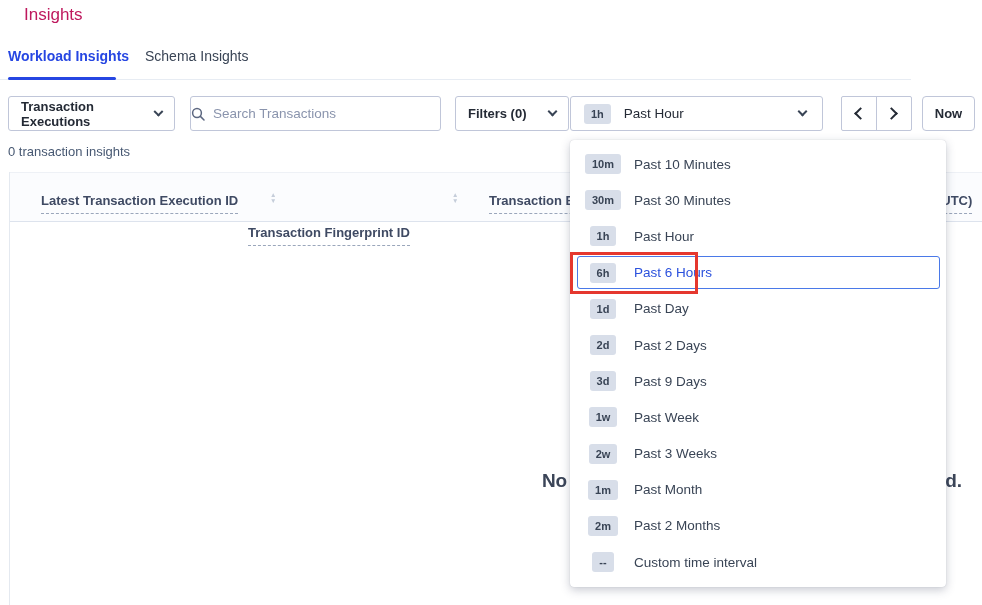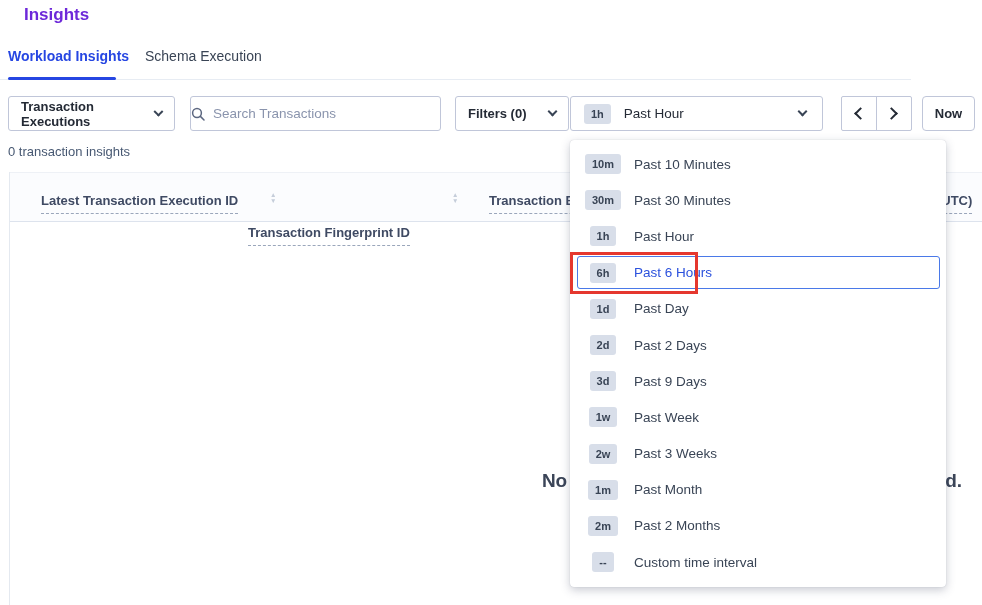--- a/index.html
+++ b/index.html
@@ -2,21 +2,21 @@
 <html><head>
 <meta charset="utf-8">
 <style>
   * { margin:0; padding:0; box-sizing:border-box; }
   html,body { background:#ffffff; }
   #app {
     position:relative; width:982px; height:605px; overflow:hidden;
     background:#ffffff; font-family:"Liberation Sans", sans-serif; color:#394455;
   }
   
-  .page-title { position:absolute; left:24px; top:5px; font-size:17px; font-weight:700; color:#6d28d9; }
+  .page-title { position:absolute; left:24px; top:5px; font-size:17px; font-weight:400; color:#be185d; }
   .tabbar { position:absolute; left:0; top:44px; width:911px; height:36px; border-bottom:1px solid #e7ecf3; }
   .tab { position:absolute; top:4px; font-size:14px; cursor:pointer; }
   .tab-active { left:8px; color:#2646e2; font-weight:700; }
   .tab-active-line { position:absolute; left:8px; top:33px; width:108px; height:3px; background:#2646e2; border-radius:2px; }
   .tab-inactive { left:145px; color:#394455; font-weight:400; }
   
   .btn {
     position:absolute; top:96px; height:35px; background:#fff;
     border:1px solid #c0c6d9; border-radius:3px; display:flex; align-items:center;
     font-size:13px; font-weight:700; color:#242a35; cursor:pointer;
@@ -84,21 +84,21 @@
 </style>
 </head>
 <body>
 
 <div id="app">
 
   <div class="page-title">Insights</div>
 
   <div class="tabbar">
     <div class="tab tab-active">Workload Insights</div>
-    <div class="tab tab-inactive">Schema Execution</div>
+    <div class="tab tab-inactive">Schema Insights</div>
     <div class="tab-active-line"></div>
   </div>
 
   <div class="btn" style="left:8px; width:167px; padding:16px 12px; justify-content:space-between;">
     <span>Transaction Executions</span>
     <span class="chev-down"></span>
   </div>
 
   <div class="search-box">
     <svg width="14" height="14" viewBox="0 0 14 14">

